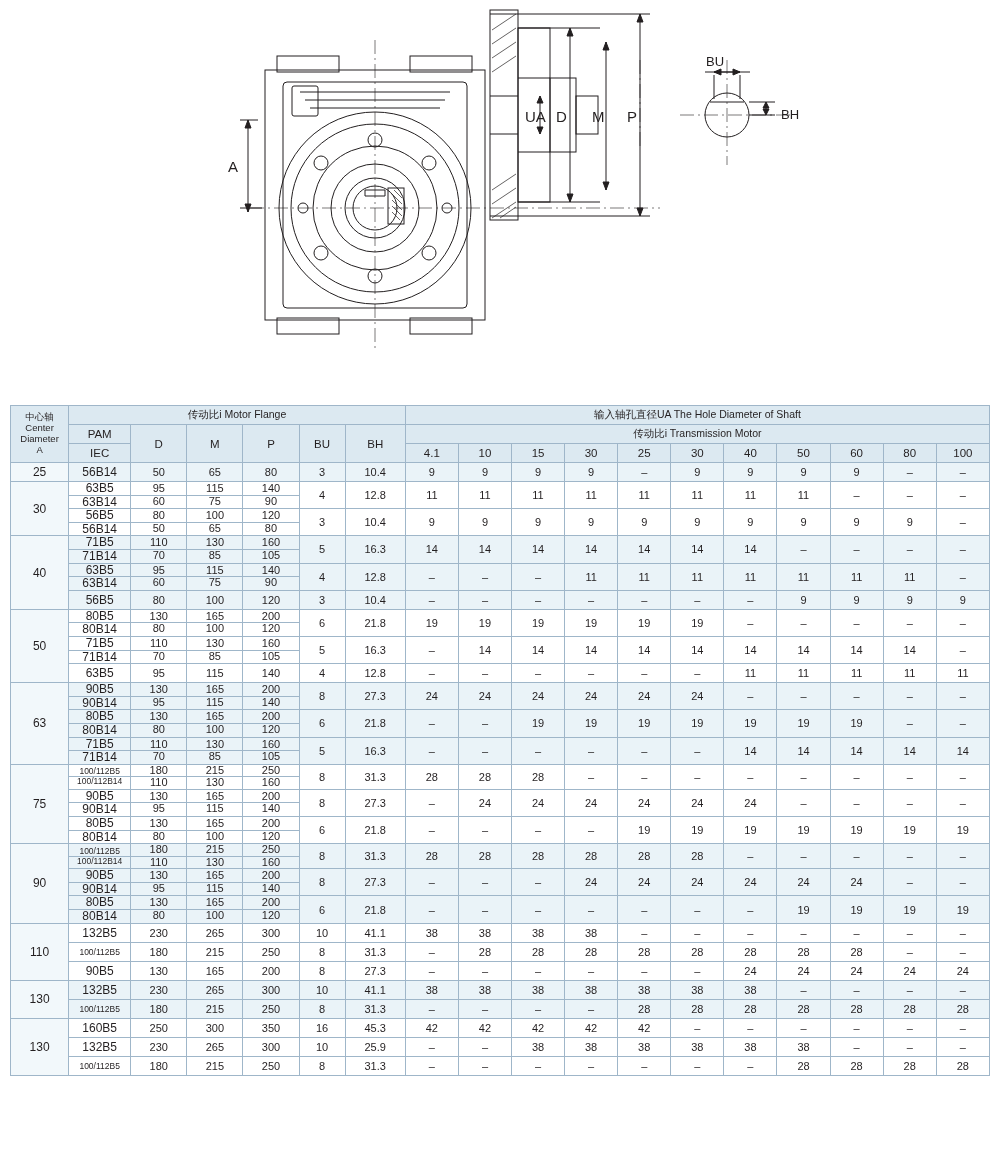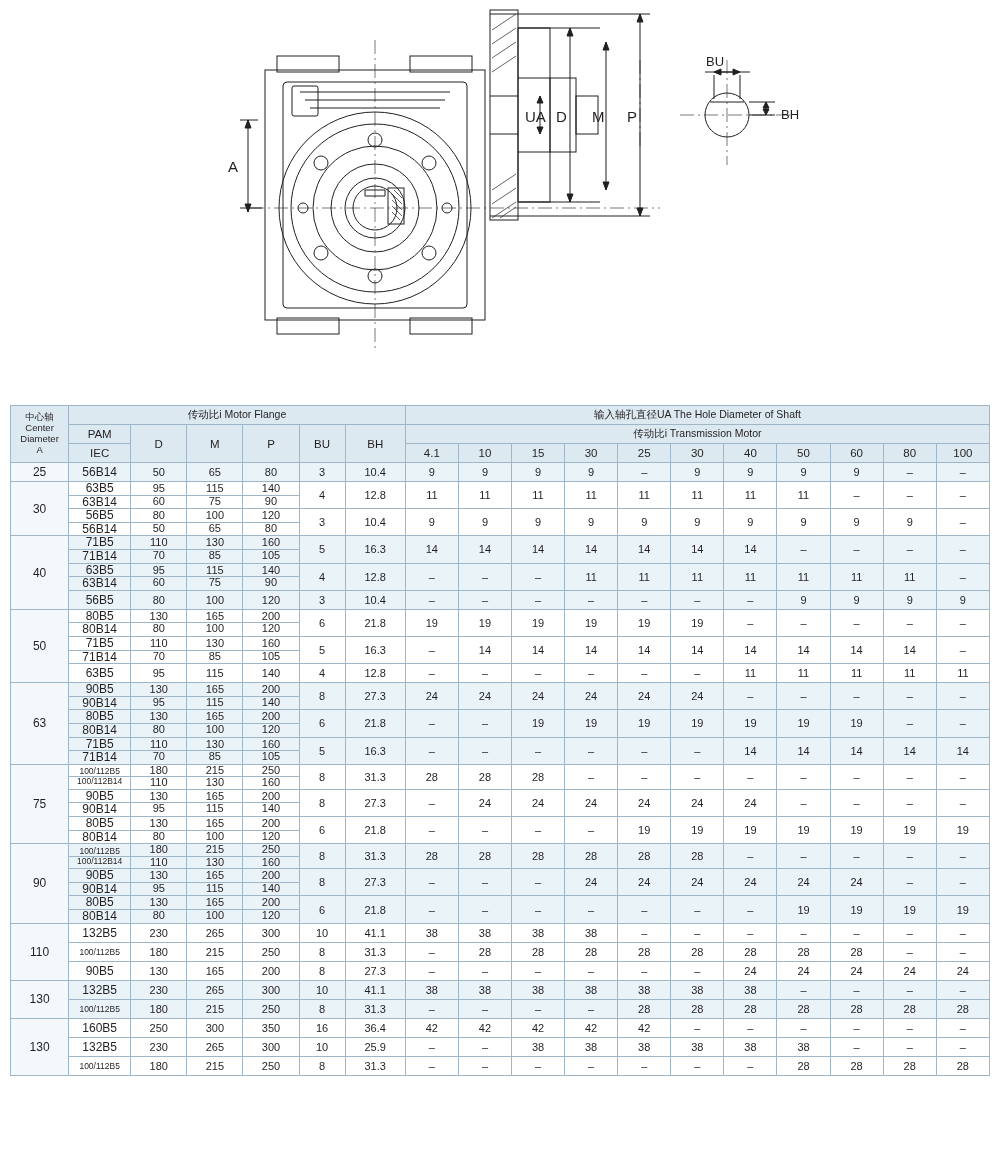--- a/index.html
+++ b/index.html
@@ -911,21 +911,21 @@
             <td class="nm band tall">28</td>
             <td class="nm band tall">28</td>
           </tr>
           <tr class="white">
             <td rowspan="3" class="grp white">130</td>
             <td class="pam white tall">160B5</td>
             <td class="nm white tall">250</td>
             <td class="nm white tall">300</td>
             <td class="nm white tall">350</td>
             <td class="nm white tall">16</td>
-            <td class="nm white tall">36.4</td>
+            <td class="nm white tall">45.3</td>
             <td class="nm white tall">42</td>
             <td class="nm white tall">42</td>
             <td class="nm white tall">42</td>
             <td class="nm white tall">42</td>
             <td class="nm white tall">42</td>
             <td class="nm white tall">–</td>
             <td class="nm white tall">–</td>
             <td class="nm white tall">–</td>
             <td class="nm white tall">–</td>
             <td class="nm white tall">–</td>

